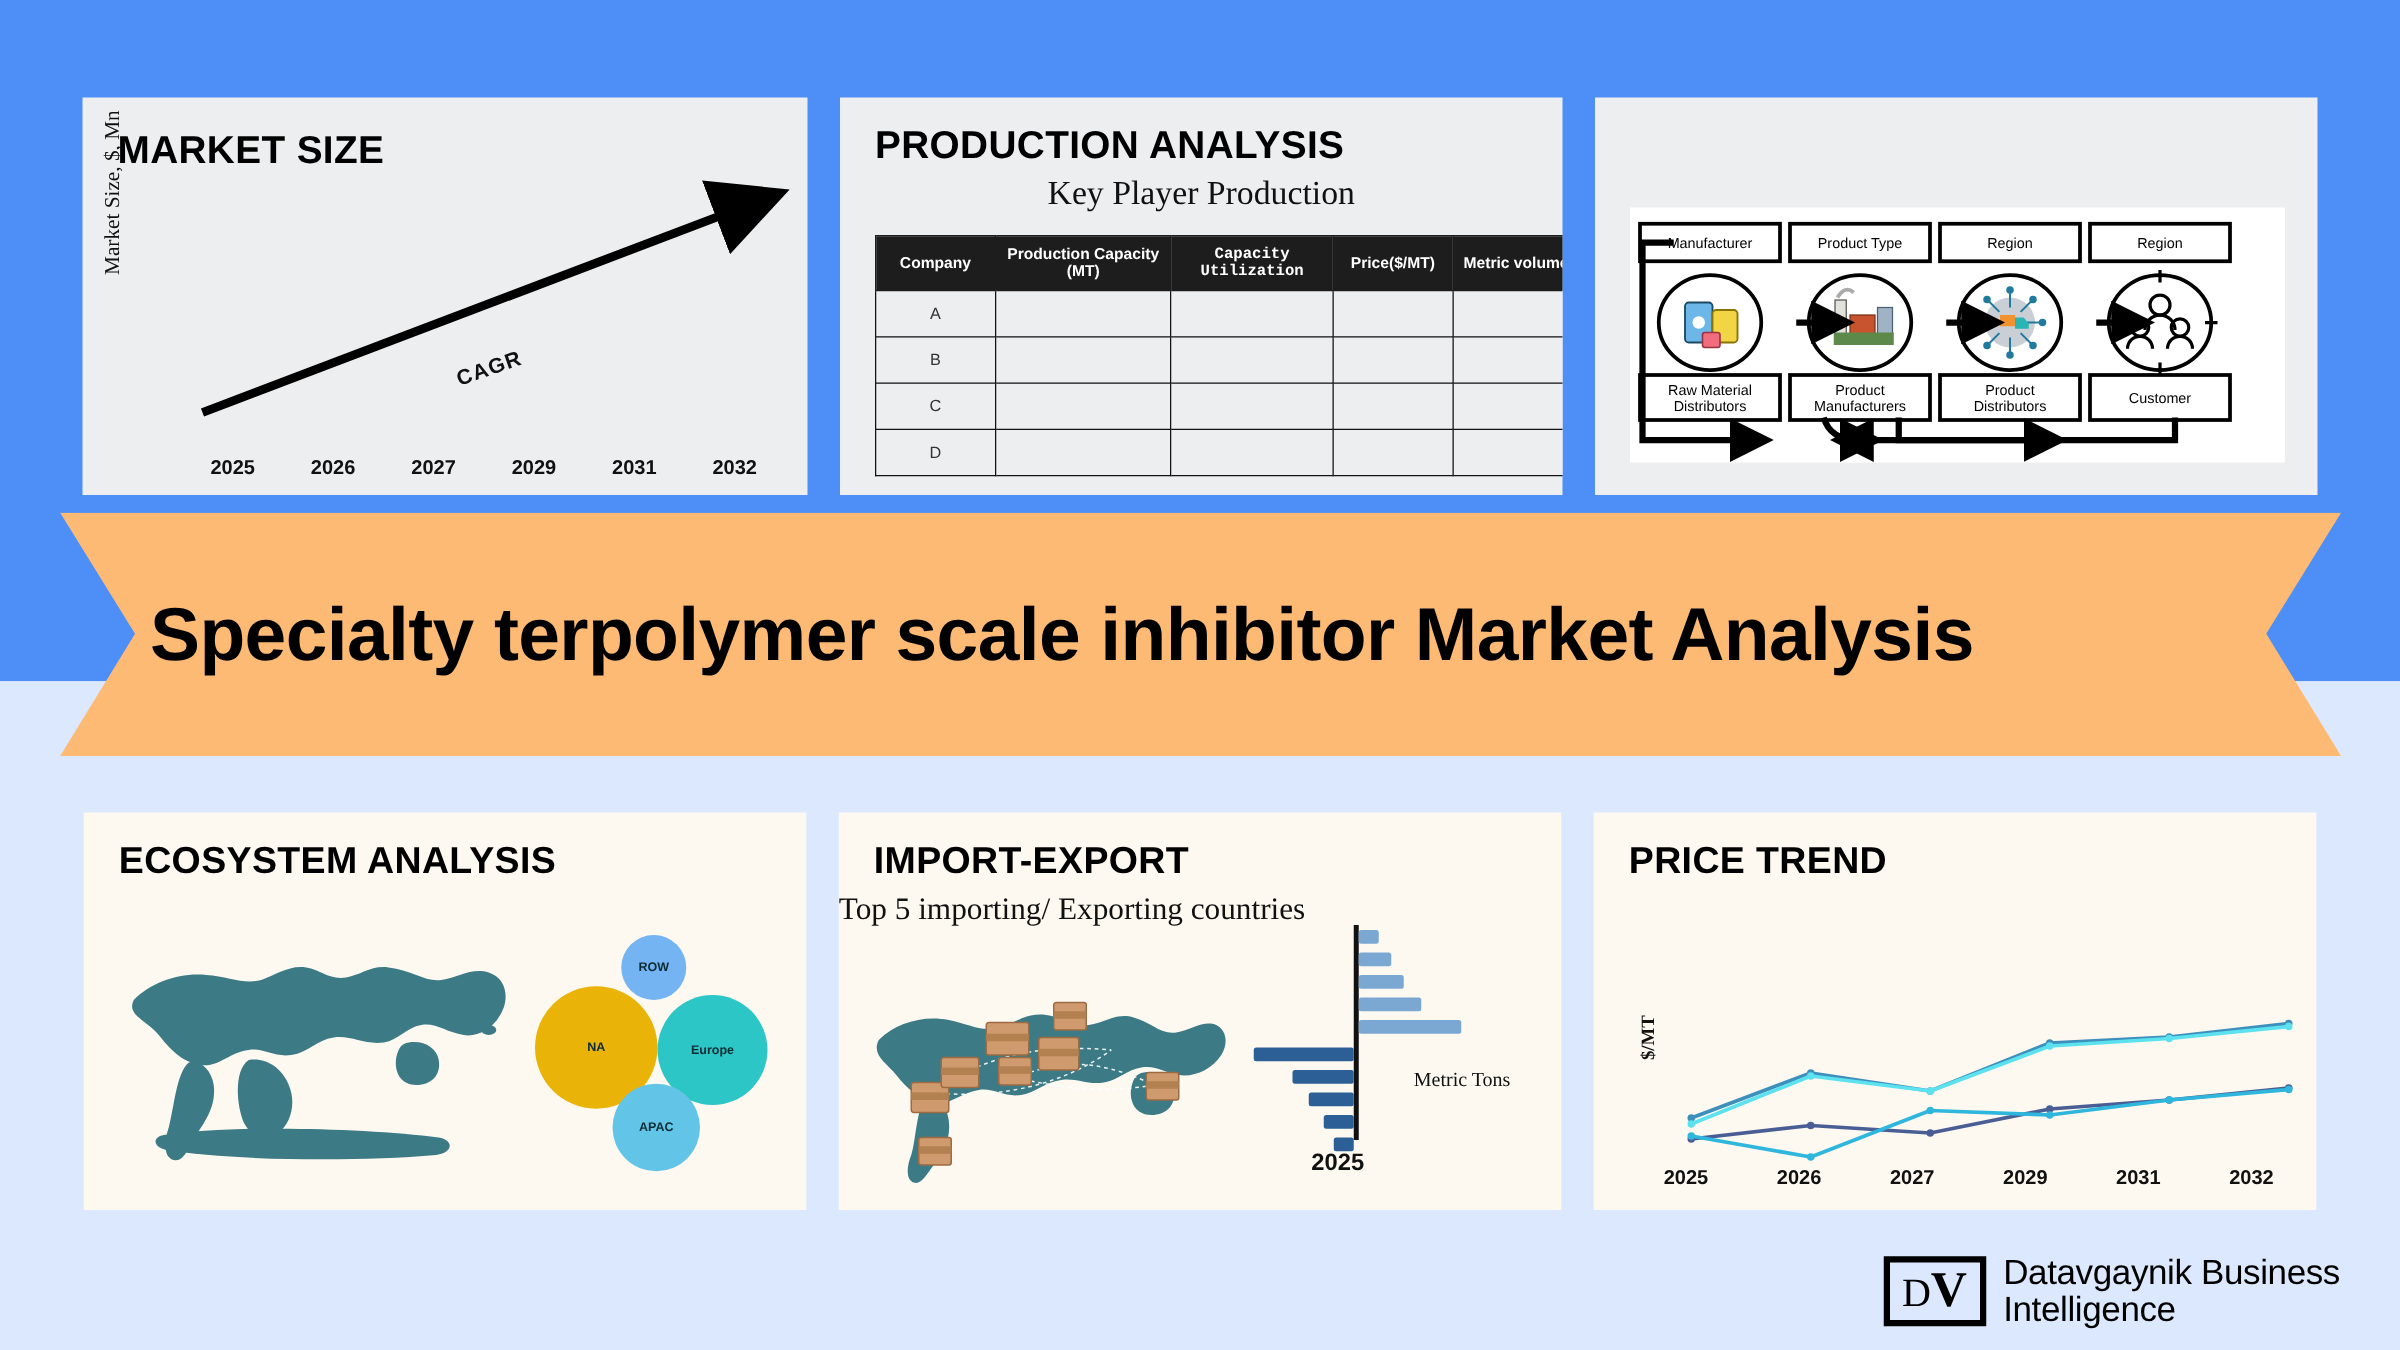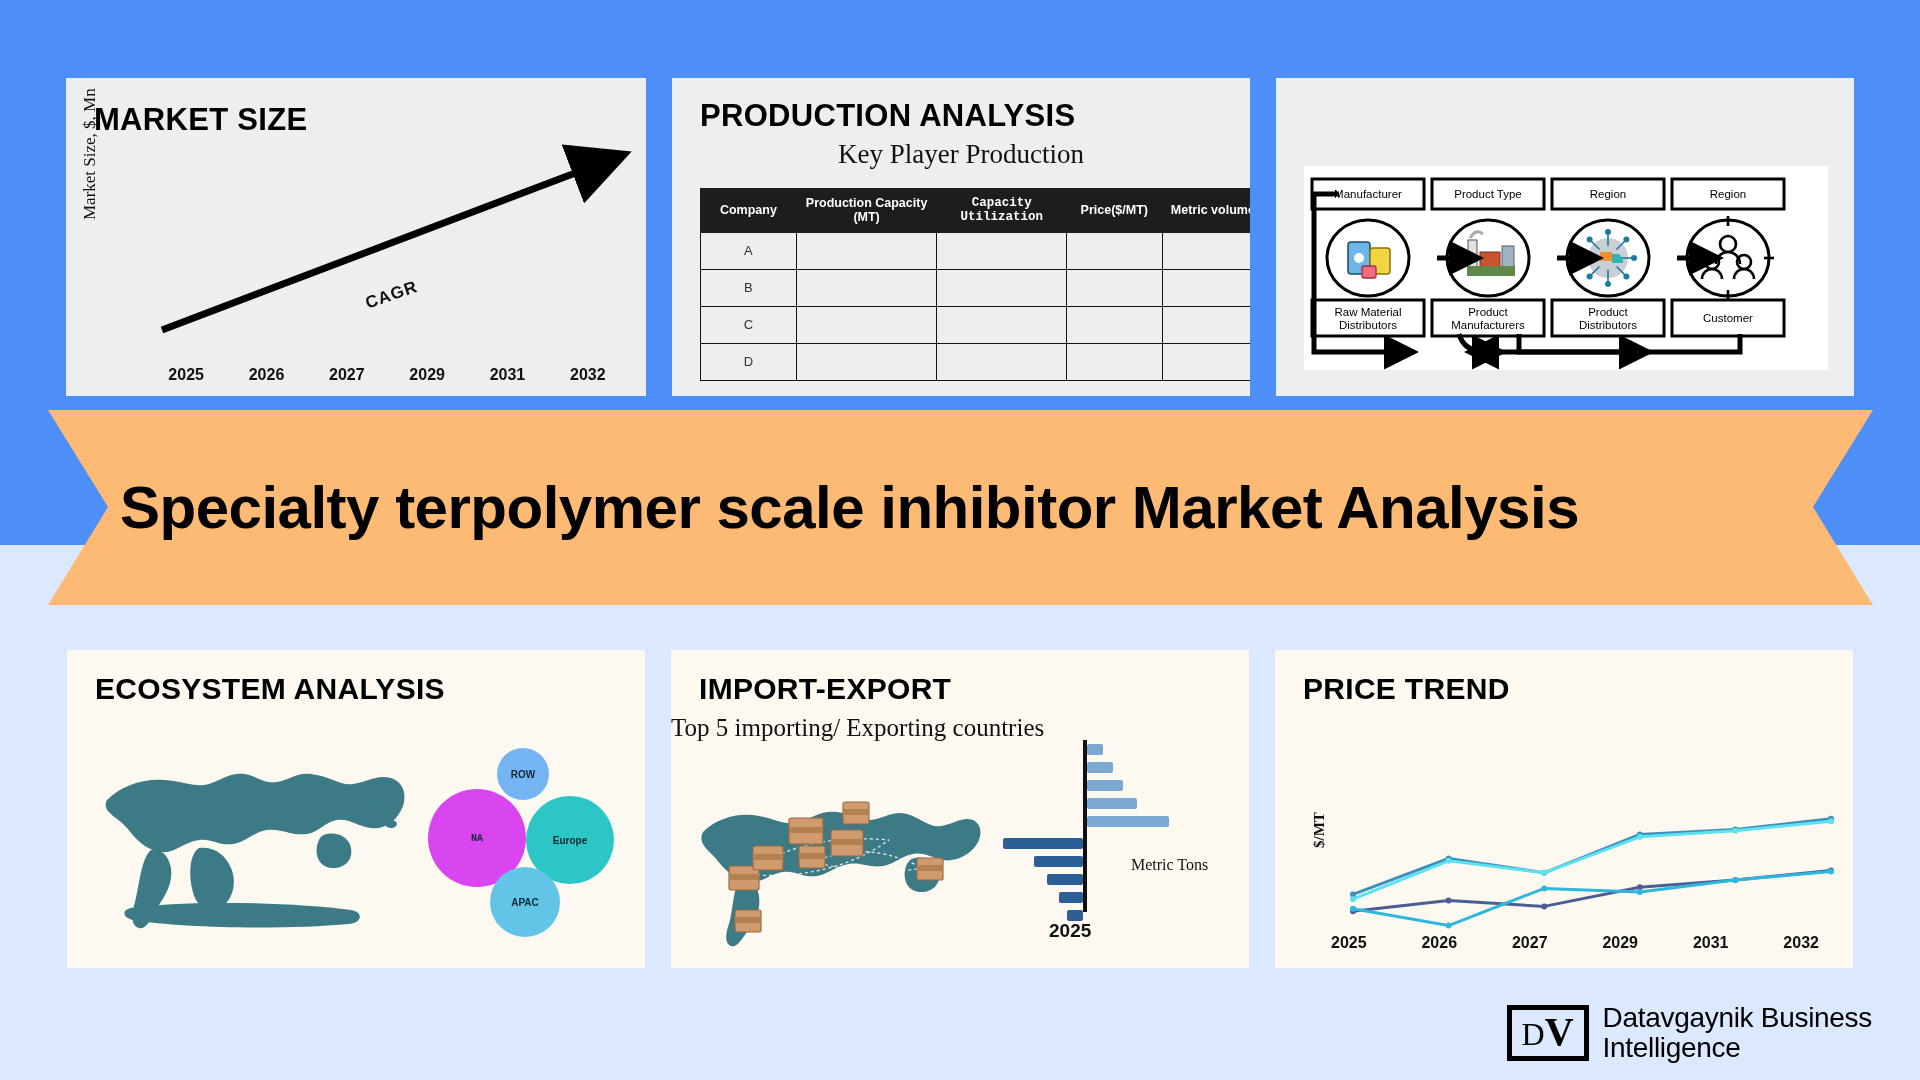--- a/index.html
+++ b/index.html
@@ -387,21 +387,21 @@
         <path d="M16,62 C30,48 52,40 74,42 C92,43 104,50 118,46 C130,42 140,34 154,36 C166,38 172,46 186,44 C198,42 206,34 220,36 C238,38 250,48 262,46 C276,44 286,36 300,40 C312,44 316,56 312,68 C306,84 292,92 280,90 C266,88 258,80 246,82 C234,84 228,94 216,96 C200,98 190,90 176,92 C162,94 156,104 142,106 C128,108 120,100 108,102 C92,104 84,116 70,114 C54,112 44,100 36,90 C26,78 10,74 16,62 Z"></path>
         <path d="M60,112 C70,110 78,118 80,130 C82,146 74,158 66,170 C60,180 56,192 48,190 C40,188 40,176 44,164 C48,150 50,120 60,112 Z"></path>
         <path d="M108,110 C122,108 134,116 140,130 C146,144 142,160 132,168 C122,176 110,172 104,160 C98,146 96,118 108,110 Z"></path>
         <path d="M236,96 C248,94 258,100 260,110 C262,122 254,130 242,130 C230,130 224,120 226,108 C228,100 230,97 236,96 Z"></path>
         <path d="M40,170 C90,162 200,164 260,172 C272,174 272,184 258,186 C190,192 90,190 42,182 C32,180 30,172 40,170 Z"></path>
         <ellipse cx="287" cy="74" rx="9" ry="6"></ellipse>
         <ellipse cx="300" cy="86" rx="6" ry="4"></ellipse>
       </g>
     </svg>
     <div id="reg-bubbles">
-        <div class="bubble" style="height: 98px; width: 98px; left: 1px; top: 59px; background: #d946ef; font-family: Liberation Mono, monospace;">NA</div>
+        <div class="bubble" style="height: 98px; width: 98px; left: 1px; top: 59px; background: #eab308;">NA</div>
         <div class="bubble" style="height: 88px; width: 88px; left: 99px; top: 66px; background: rgb(44, 198, 198);">Europe</div>
         <div class="bubble" style="height: 52px; width: 52px; left: 70px; top: 18px; background: rgb(116, 180, 242);">ROW</div>
         <div class="bubble" style="height: 70px; width: 70px; left: 63px; top: 137px; background: rgb(98, 197, 232);">APAC</div>
       </div>
   </div>
 
   <div class="panel-bot" id="panel-import-export">
     <div class="panel-title">IMPORT-EXPORT</div>
     <div class="bot-sub">Top 5 importing/ Exporting countries</div>
     <svg id="ie-map" viewBox="0 0 300 180">

